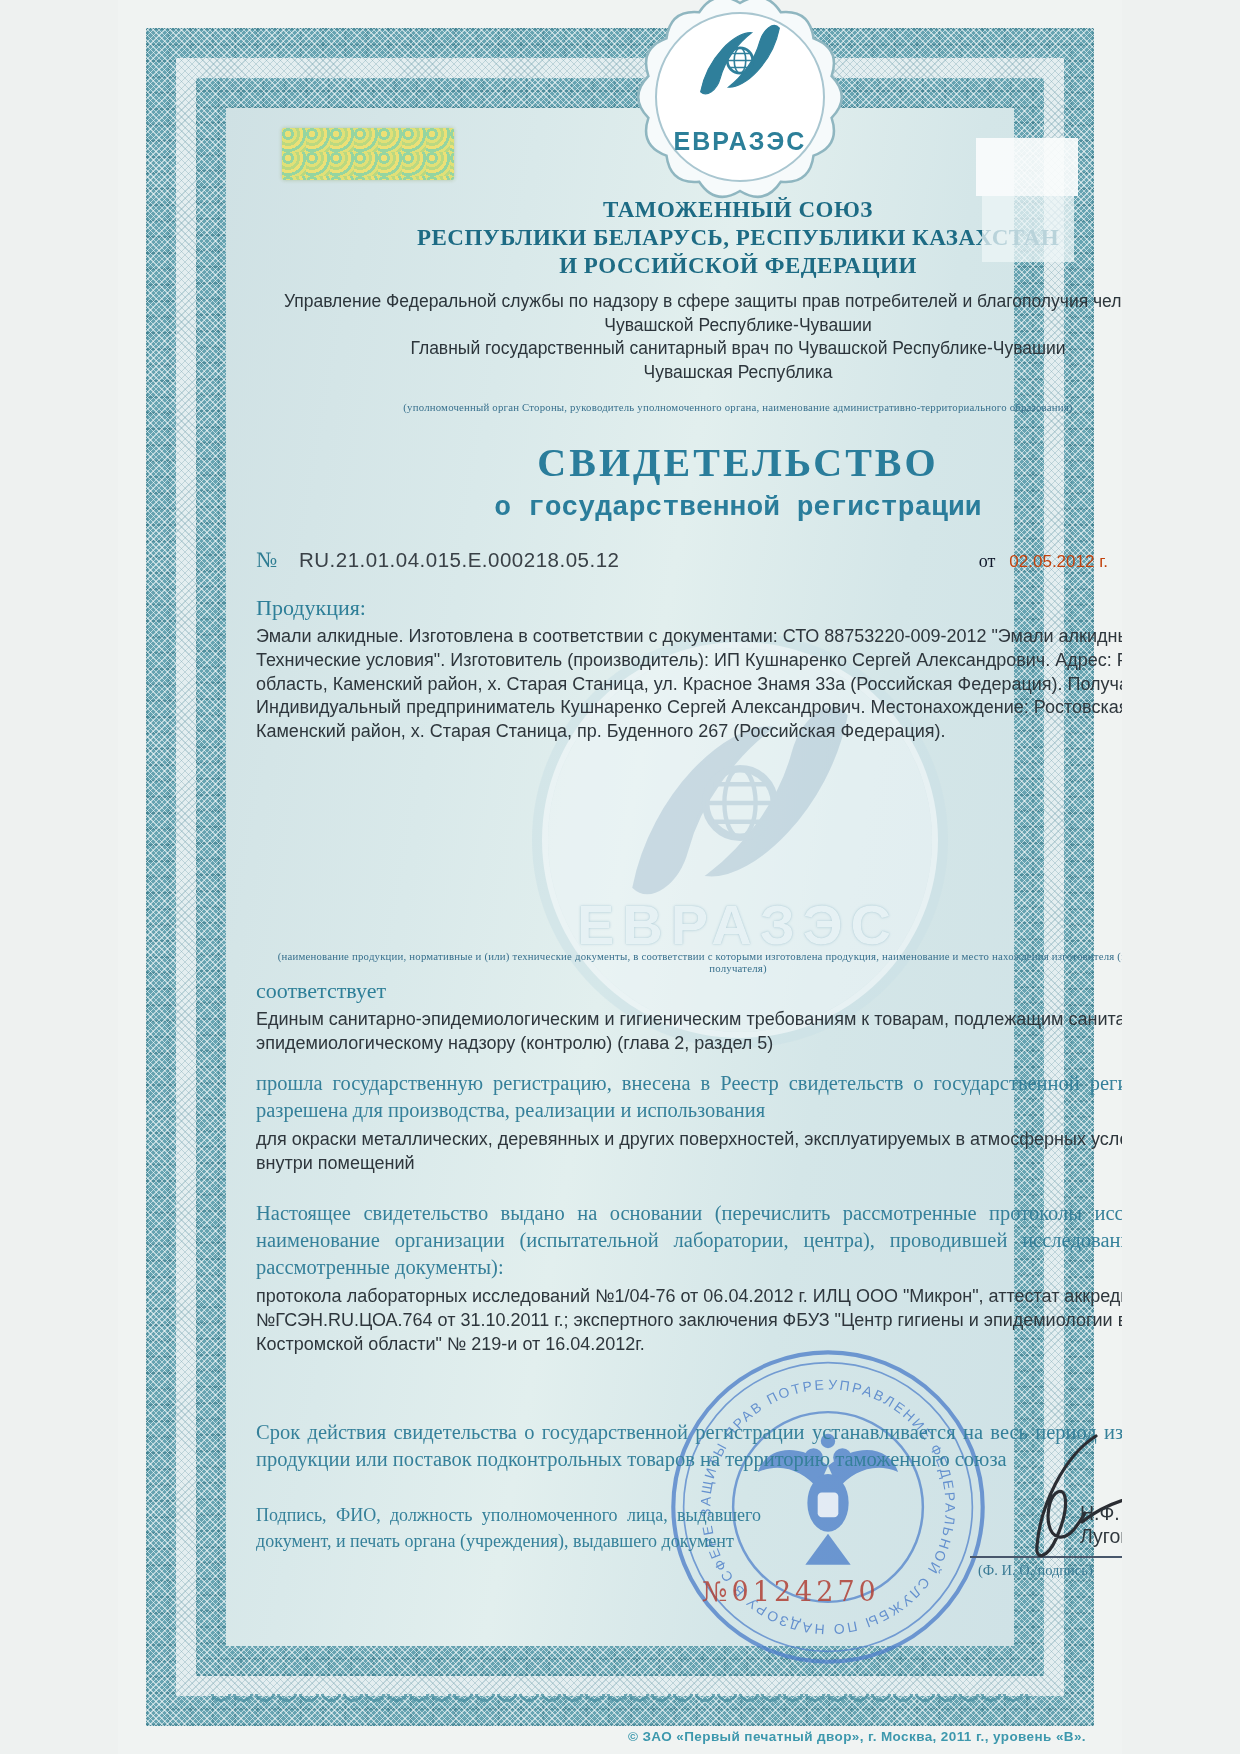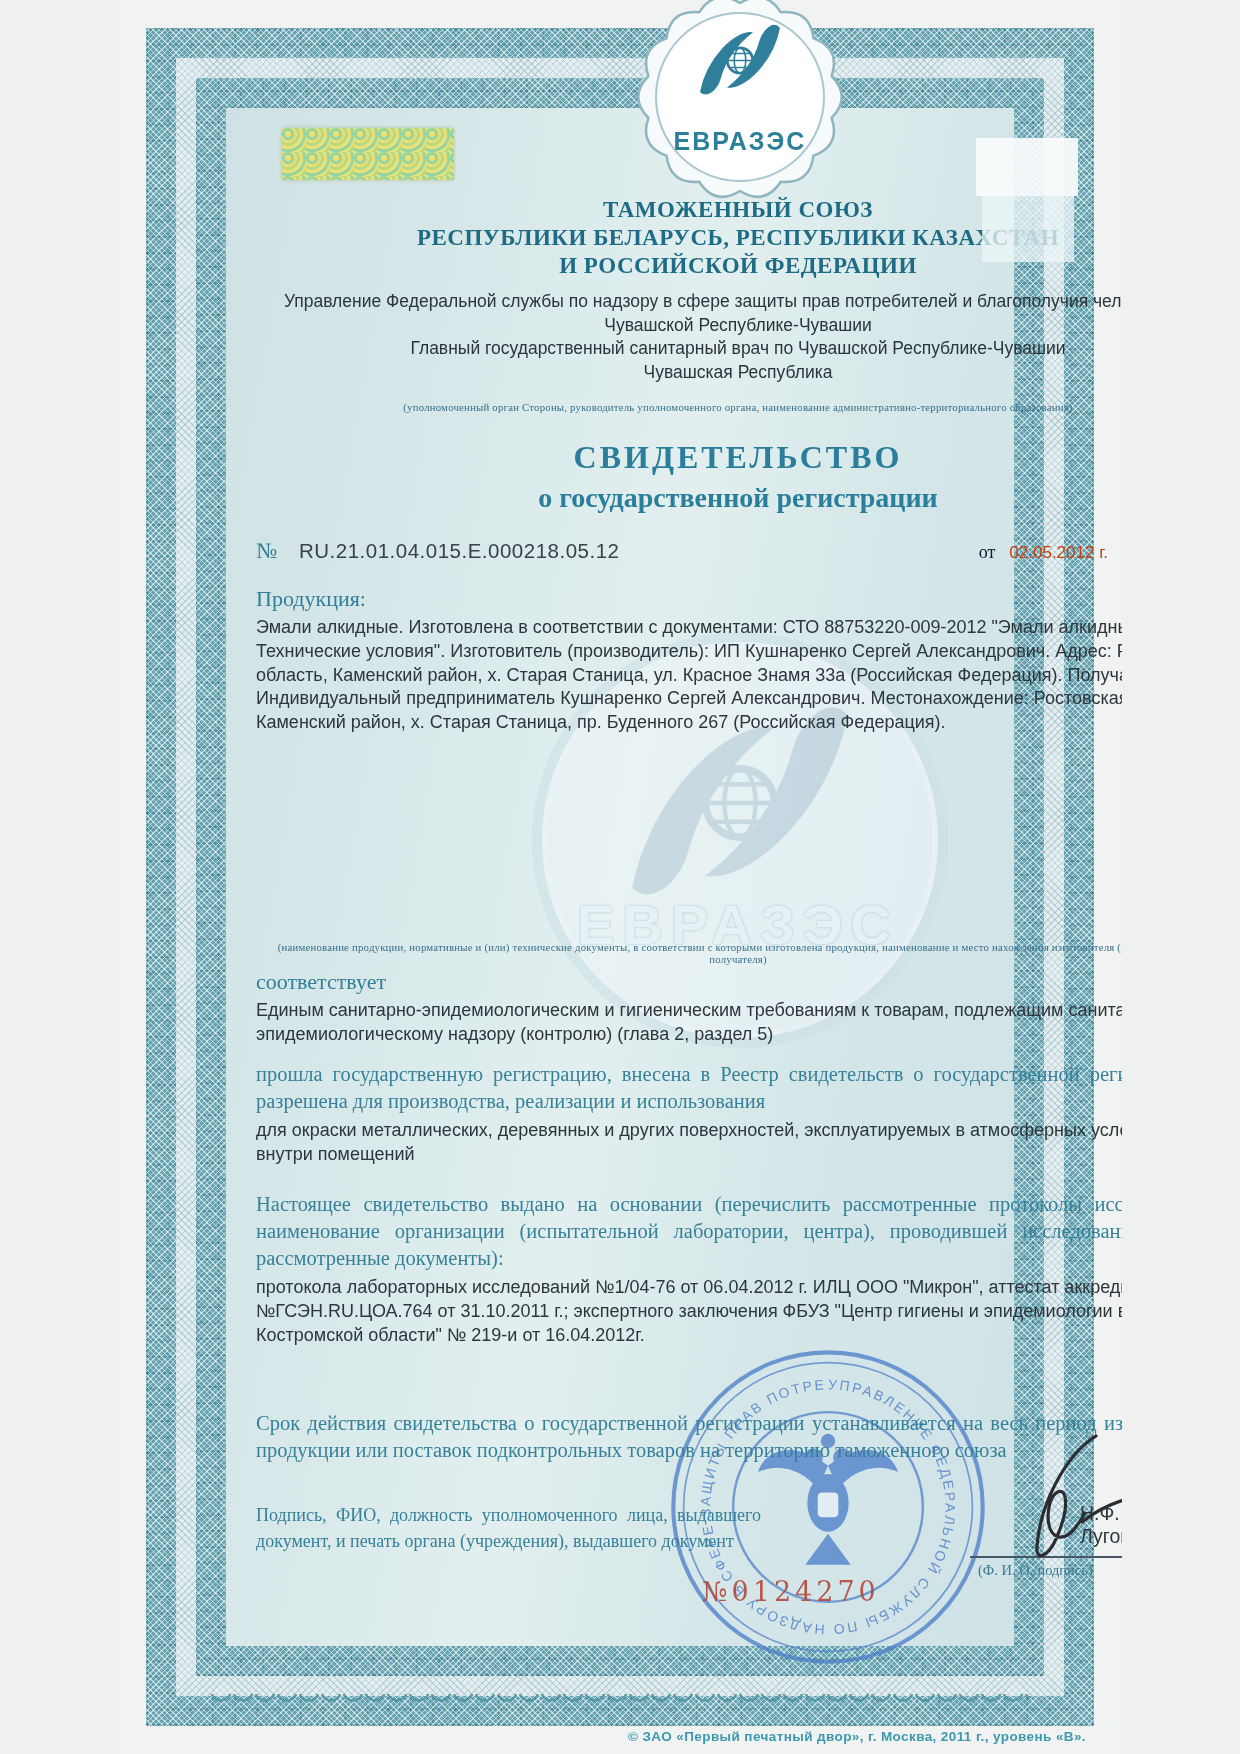--- a/index.html
+++ b/index.html
@@ -61,22 +61,22 @@
     color:rgba(233,243,246,.95);text-shadow:0 0 1px #a9c8d3, 0 0 3px #b9d3dc;
   }
   
   .content{position:absolute;left:138px;top:196px;width:964px;z-index:7;}
   .union{ text-align:center;font-family:"Liberation Serif",serif;font-weight:bold;
     font-size:23px;line-height:1.22;color:#1d6b84;letter-spacing:.5px;}
   .authority{margin-top:10px;text-align:center;font-size:17.5px;line-height:1.35;color:#2c353b;}
   .tinynote{margin-top:16px;text-align:center;font-family:"Liberation Serif",serif;
     font-size:10.8px;color:#38708d;letter-spacing:.2px;}
   .doc-title{margin-top:26px;text-align:center;font-family:"Liberation Serif",serif;
-    font-weight:bold;font-size:32px;letter-spacing:3px;color:#2a7d9b;}
-  .doc-subtitle{margin-top:6px;text-align:center;font-family:Liberation Serif, serif;
+    font-weight:bold;font-size:40px;letter-spacing:3px;color:#2a7d9b;}
+  .doc-subtitle{margin-top:6px;text-align:center;font-family:Liberation Mono, monospace;
     font-weight:bold;font-size:28px;color:#2a7d9b;}
   .num-row{margin-top:24px;display:flex;align-items:baseline;}
   .num-sign{font-family:"Liberation Serif",serif;font-size:22px;color:#2f7d92;}
   .num-val{margin-left:22px;font-size:20.5px;color:#3a4147;letter-spacing:.5px;}
   .from-label{margin-left:auto;font-family:"Liberation Serif",serif;font-size:18px;color:#0f172a;}
   .num-date{margin-left:14px;margin-right:112px;font-size:17px;color:#c2410c;}
   .section-label{font-family:"Liberation Serif",serif;font-size:22px;color:#2e7f98;}
   .product-label{margin-top:22px;}
   .body-sans{margin-top:4px;font-size:18px;line-height:1.33;color:#2e363c;text-align:left;}
   .note2{margin-top:206px;}

